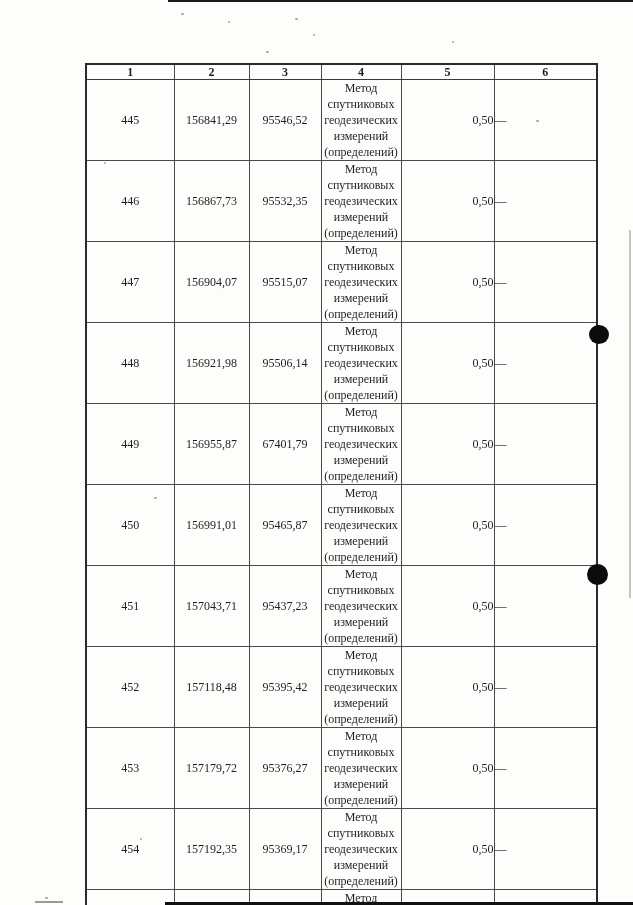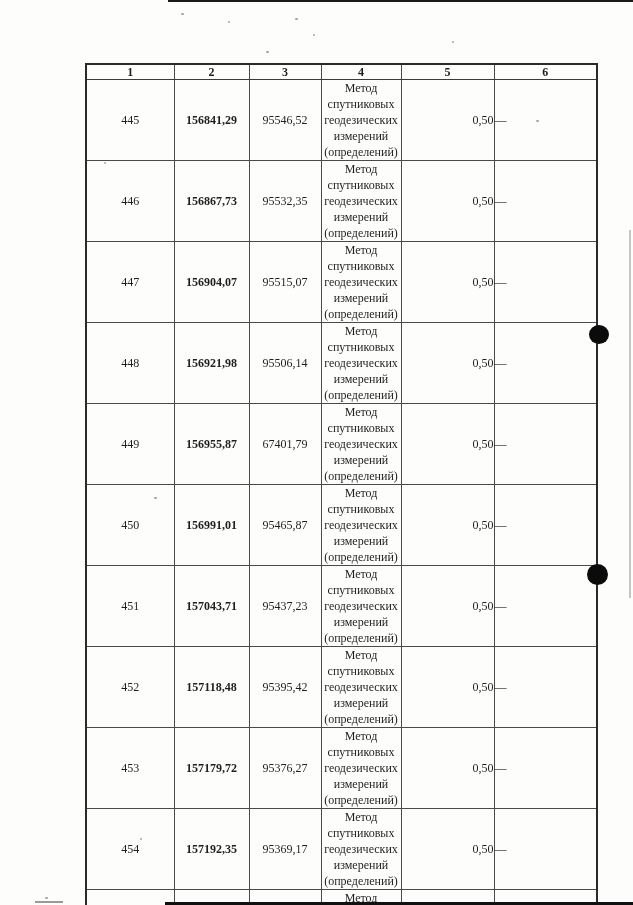--- a/index.html
+++ b/index.html
@@ -42,21 +42,21 @@
     font-weight: bold;
     text-align: center;
     line-height: 14px;
     border-bottom: 1px solid #3a3a3a;
   }
   table.coords tbody td {
     height: 65.3px;
     vertical-align: middle;
   }
   td.c1 { text-align: center; }
-  td.c2 { text-align: center; font-weight: bold; }
+  td.c2 { text-align: center; }
   td.c3 { text-align: center; margin-left: 24px; }
   td.c4 {
     vertical-align: top;
     text-align: center;
     padding: 0.5px 2px 0 6px;
     font-size: 11px;
     line-height: 16px;
     word-spacing: 1px;
   }
   td.c5 { text-align: right; padding-left: 7px; }

